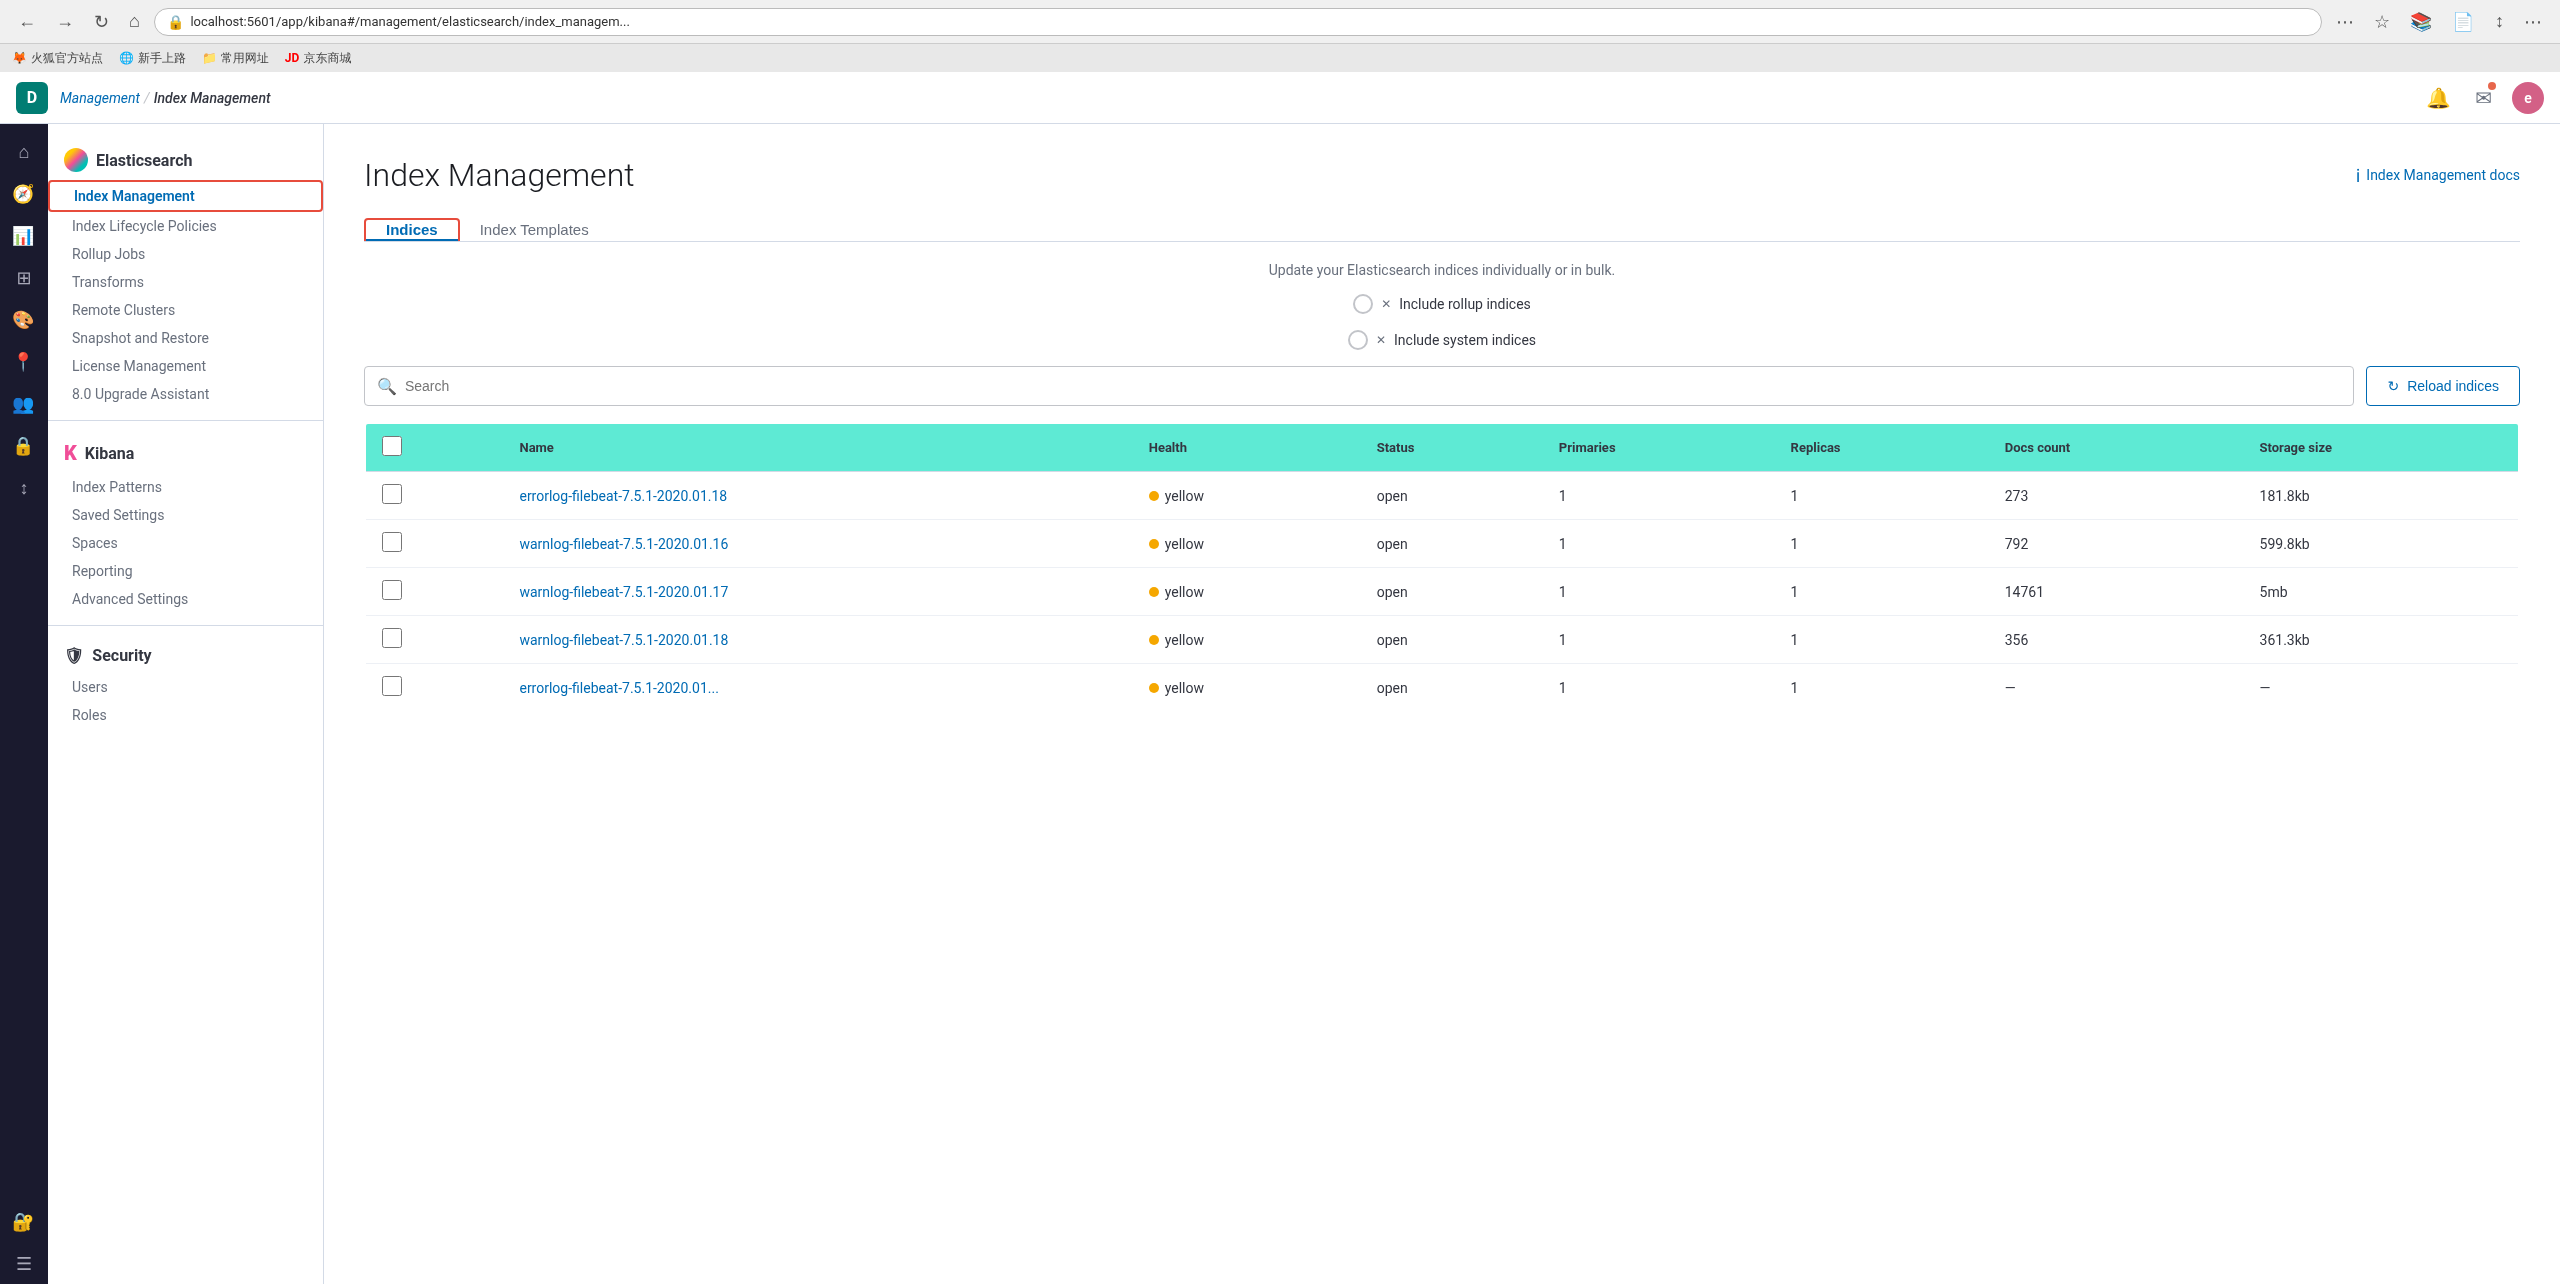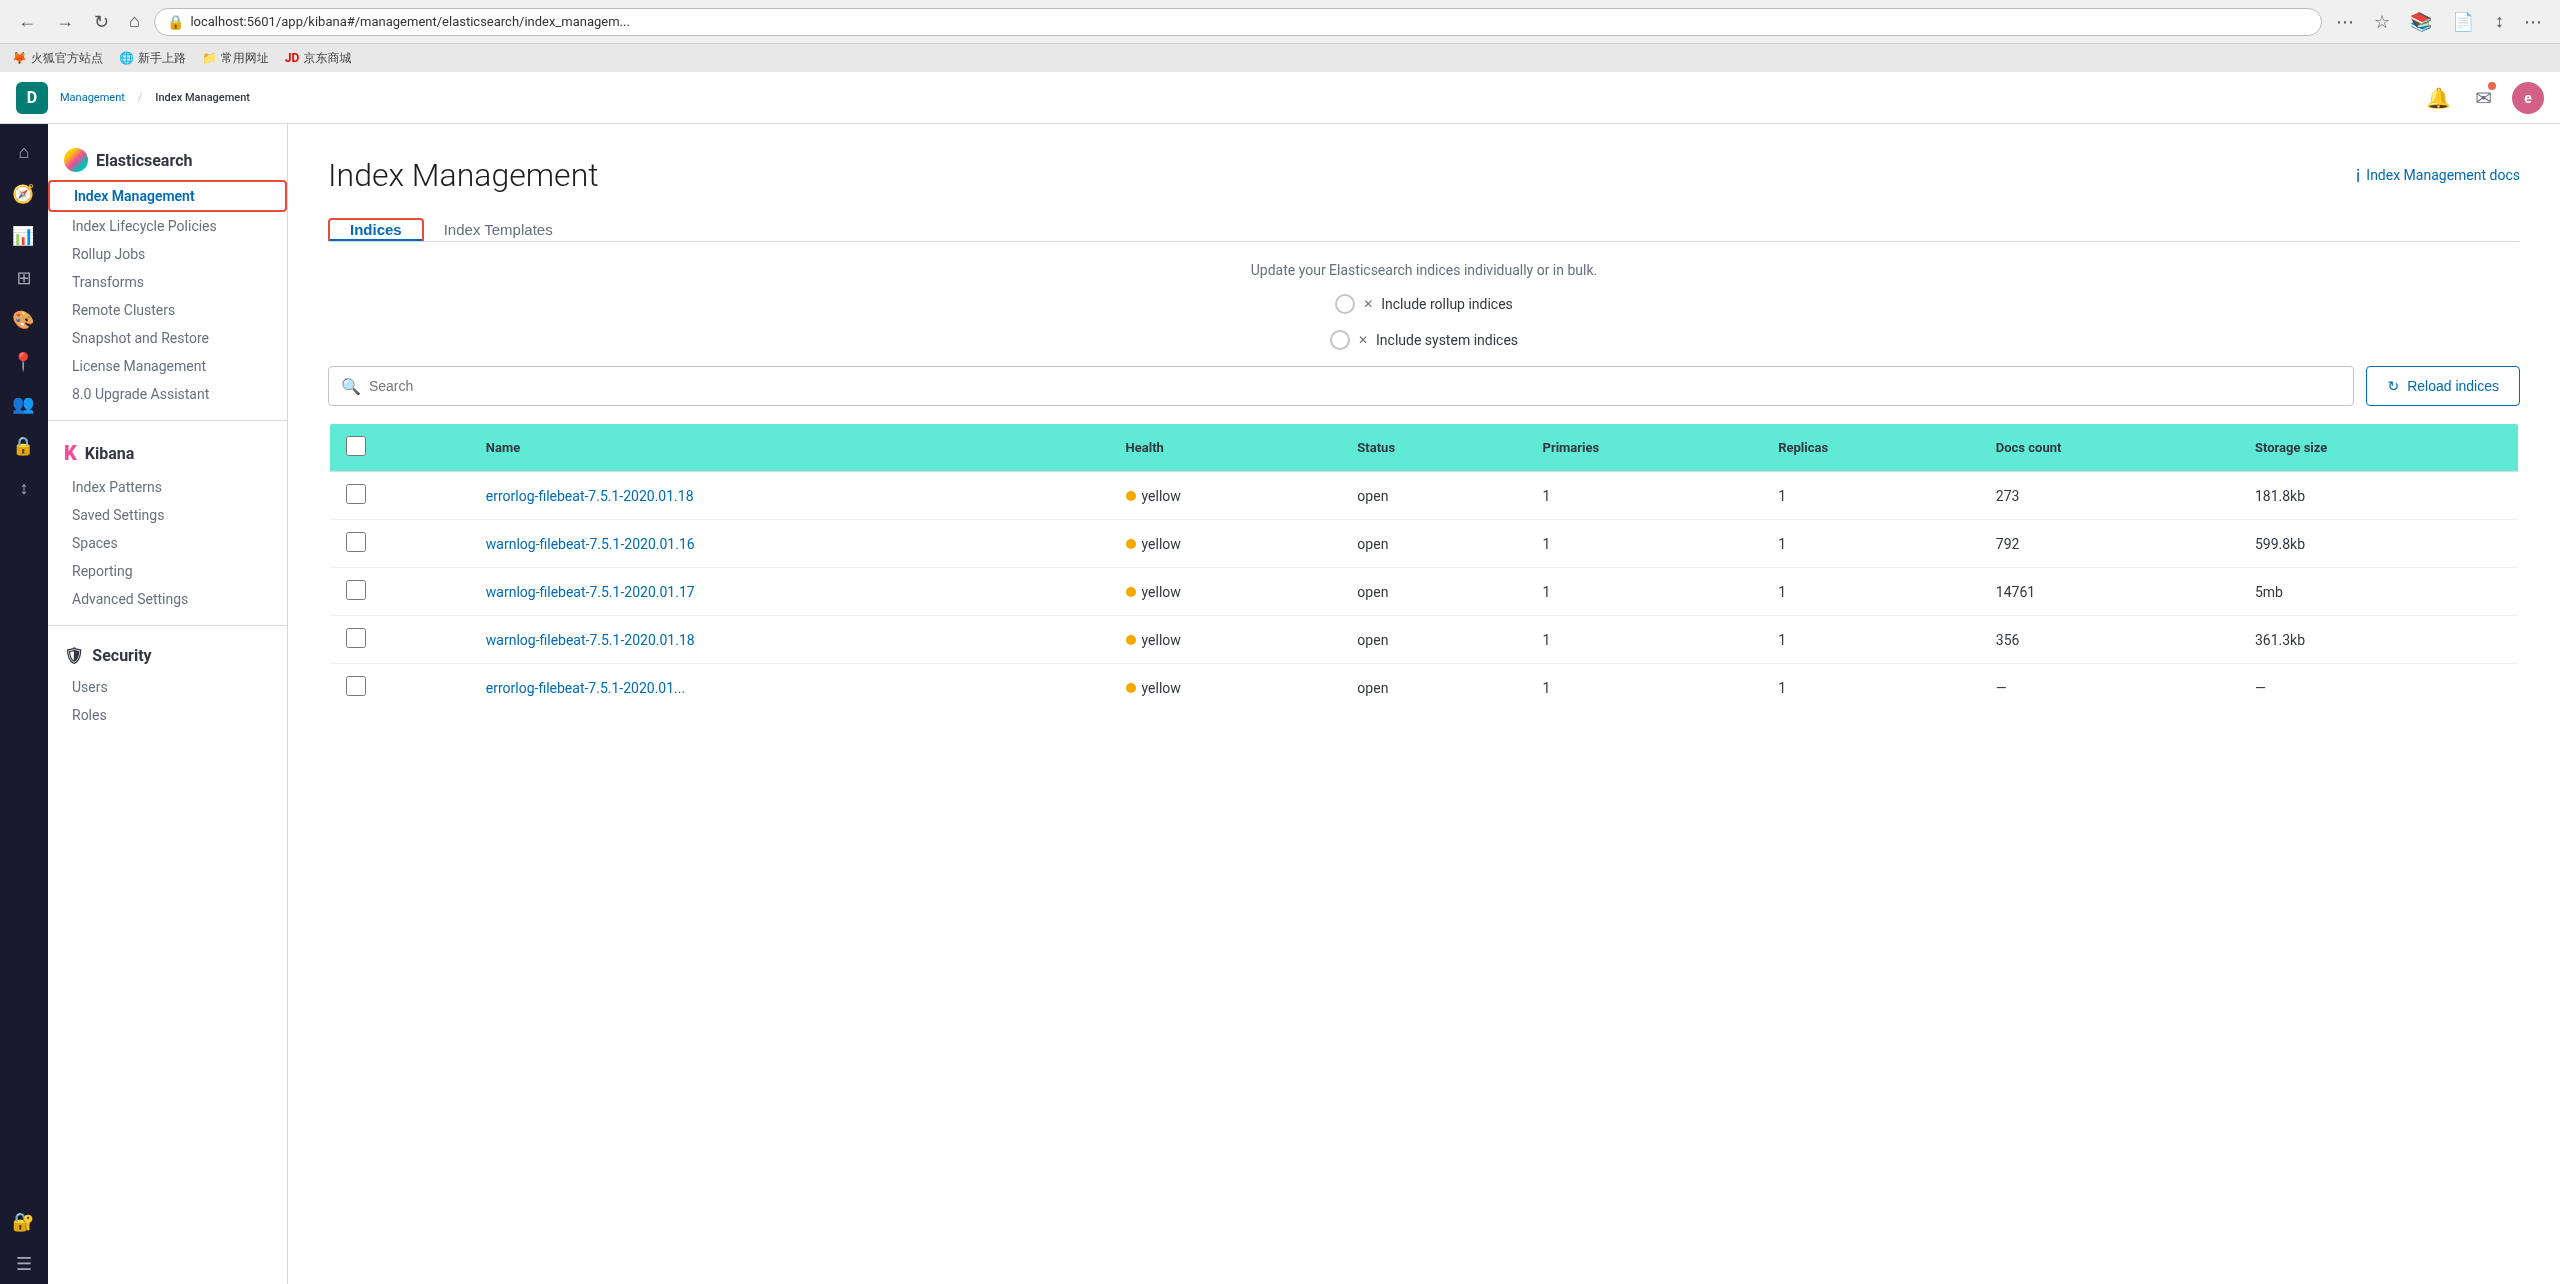--- a/index.html
+++ b/index.html
@@ -11,37 +11,37 @@
     .browser-nav-btn { background: none; border: none; cursor: pointer; color: #555; font-size: 18px; padding: 4px 6px; border-radius: 4px; }
     .browser-address-bar { flex: 1; height: 28px; border: 1px solid #bbb; border-radius: 14px; padding: 0 12px; font-size: 13px; background: white; display: flex; align-items: center; gap: 6px; }
     .browser-address-text { font-size: 13px; color: #333; flex: 1; }
     .browser-bookmarks { background: #e8e8e8; height: 28px; display: flex; align-items: center; padding: 0 12px; gap: 16px; font-size: 12px; color: #444; }
     .bookmark-item { display: flex; align-items: center; gap: 4px; cursor: pointer; }
 
     
     .app-container { display: flex; flex-direction: column; height: calc(100vh - 72px); }
     .app-header { background: white; height: 52px; display: flex; align-items: center; padding: 0 16px; border-bottom: 1px solid #d3dae6; gap: 12px; }
     .app-header-logo { width: 32px; height: 32px; background: #017D73; border-radius: 6px; display: flex; align-items: center; justify-content: center; color: white; font-weight: bold; font-size: 16px; }
-    .breadcrumb { display: flex; align-items: center; gap: 13px; font-size: 11px; color: #69707d; }
+    .breadcrumb { display: flex; align-items: center; gap: 4px; font-size: 14px; color: #69707d; font-style: italic; }
     .header-right { margin-left: auto; display: flex; align-items: center; gap: 16px; }
     .header-icon-btn { background: none; border: none; cursor: pointer; color: #69707d; font-size: 20px; padding: 4px; position: relative; }
     .notification-badge { position: absolute; top: 0; right: 0; width: 8px; height: 8px; background: #e7664c; border-radius: 50%; }
     .user-avatar { width: 32px; height: 32px; background: #d36086; border-radius: 50%; display: flex; align-items: center; justify-content: center; color: white; font-size: 14px; font-weight: 600; }
 
     
     .main-body { display: flex; flex: 1; overflow: hidden; }
 
     
     .icon-nav { width: 48px; background: #1a1a2e; display: flex; flex-direction: column; align-items: center; padding-top: 8px; gap: 2px; }
     .icon-nav-btn { width: 40px; height: 40px; background: none; border: none; cursor: pointer; color: #a8a8b8; font-size: 18px; display: flex; align-items: center; justify-content: center; border-radius: 4px; }
     .icon-nav-btn.active { color: #4fc3f7; }
     .icon-nav-spacer { flex: 1; }
 
     
-    .sidebar { width: 240px; background: white; border-right: 1px solid #d3dae6; overflow-y: auto; padding: 16px 0; }
+    .sidebar { width: 276px; background: white; border-right: 1px solid #d3dae6; overflow-y: auto; padding: 16px 0; }
     .sidebar-section { margin-bottom: 8px; }
     .sidebar-section-header { display: flex; align-items: center; gap: 8px; padding: 8px 16px; font-size: 16px; font-weight: 700; color: #343741; }
     .sidebar-item { padding: 6px 16px 6px 24px; font-size: 14px; color: #69707d; cursor: pointer; border-radius: 0; }
     .sidebar-item.active { color: #006BB4; font-weight: 600; border: 2px solid #e74c3c; border-radius: 4px; background: white; }
     .sidebar-divider { height: 1px; background: #d3dae6; margin: 12px 0; }
 
     
     .content-area { flex: 1; overflow-y: auto; padding: 32px 40px; background: white; }
 
     .page-title-row { display: flex; align-items: center; justify-content: space-between; margin-bottom: 24px; }

